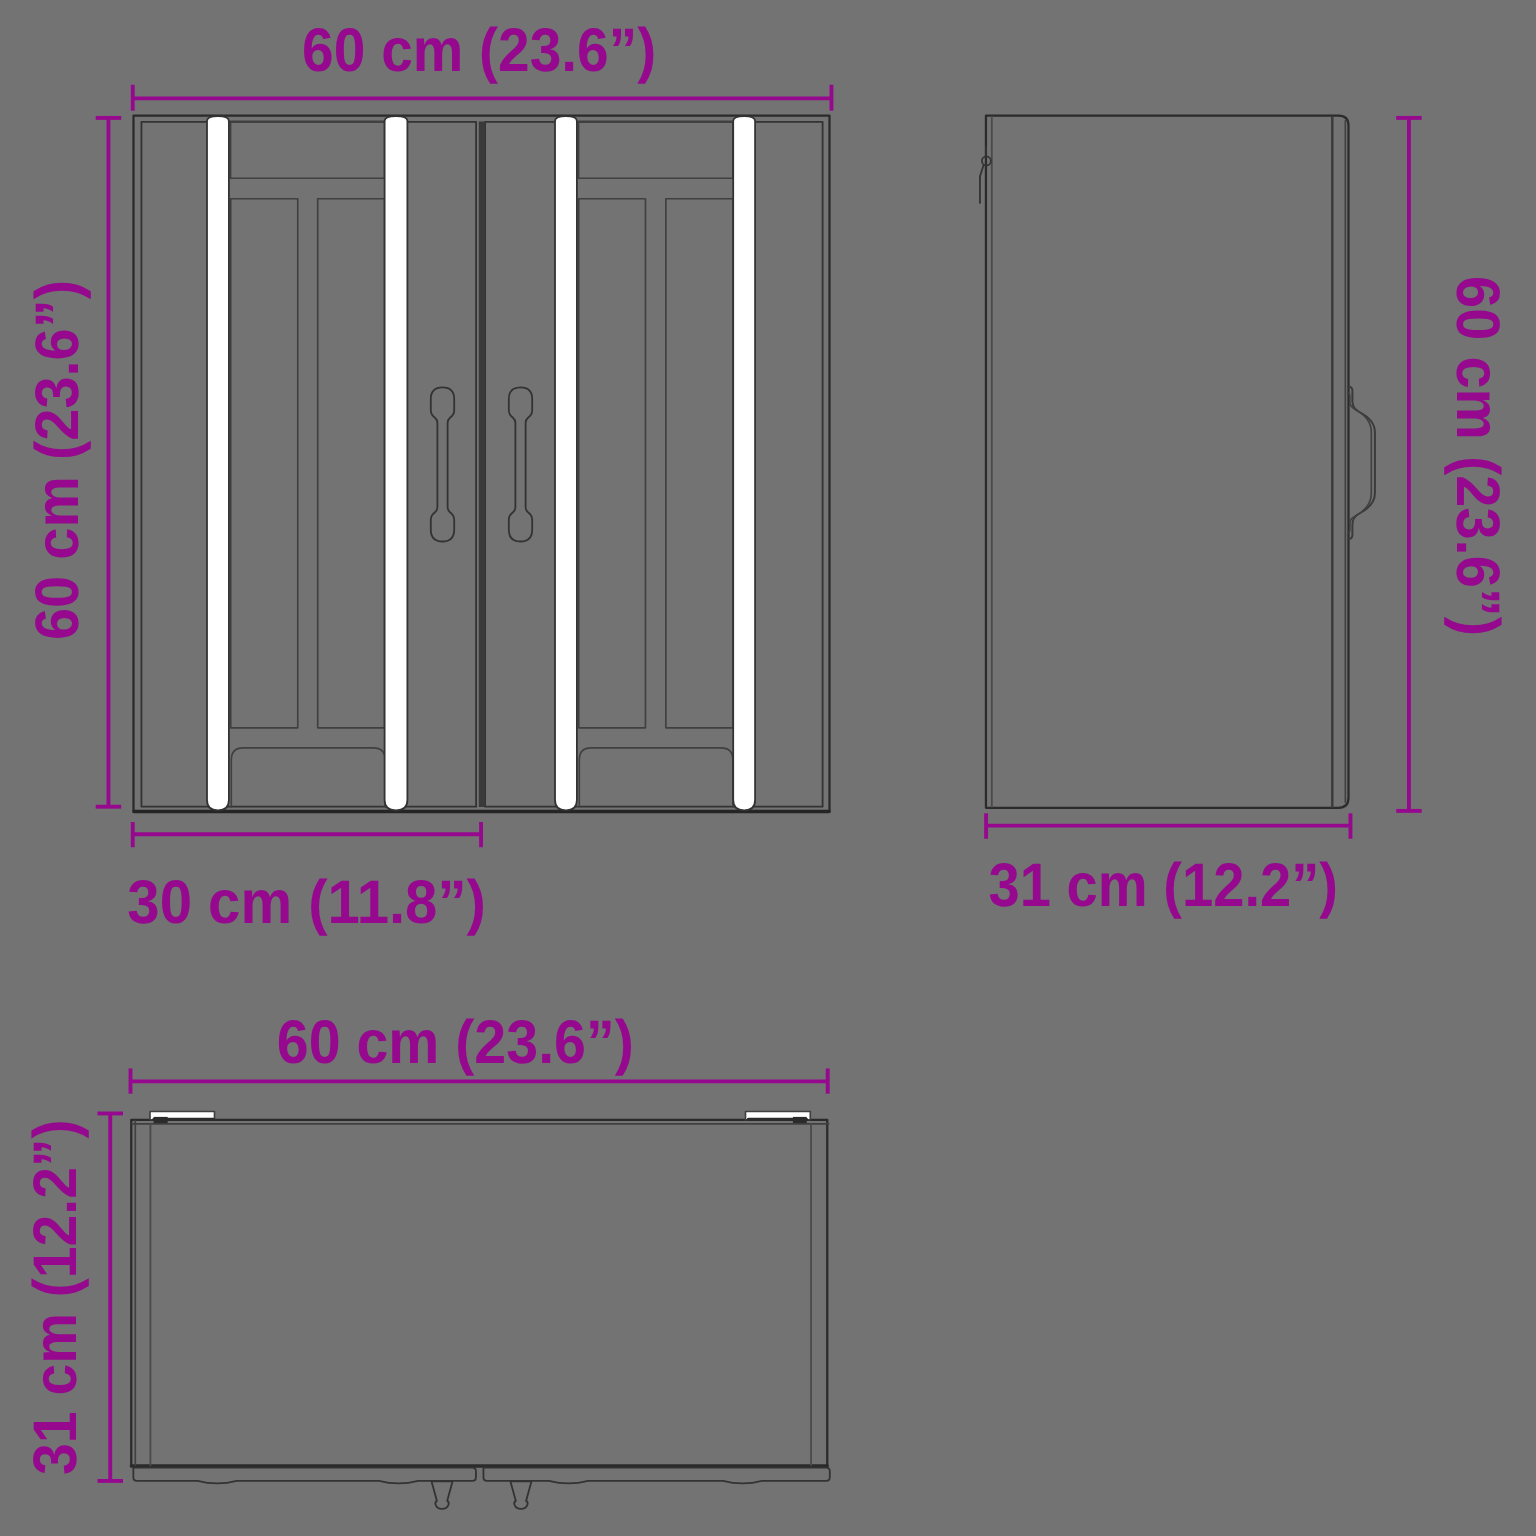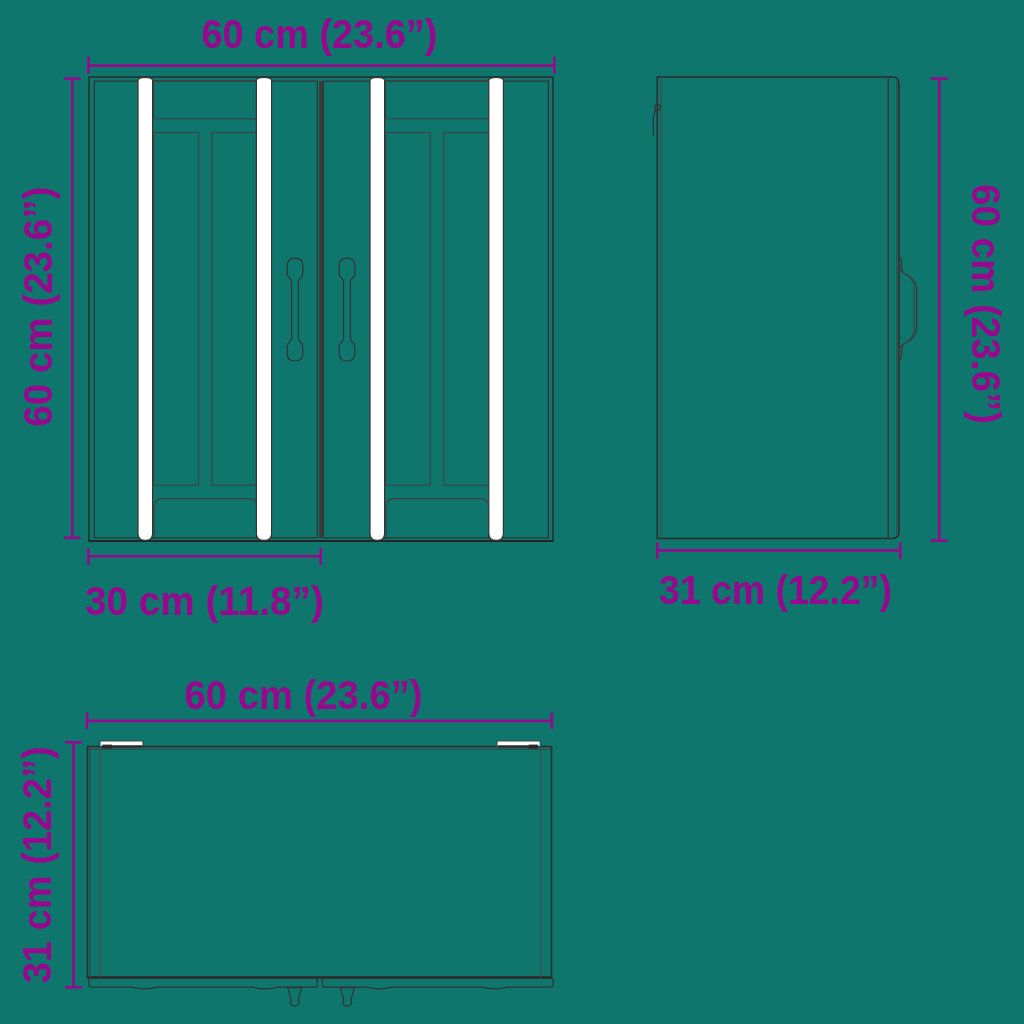--- a/index.html
+++ b/index.html
@@ -1,16 +1,16 @@
 <!DOCTYPE html>
 <html><head>
 <meta charset="utf-8">
 <style>
   html,body{margin:0;padding:0;background:#ffffff;}
-  .wrap{width:1024px;height:1024px;position:relative;background:#0f766e;overflow:hidden;}
+  .wrap{width:1024px;height:1024px;position:relative;background:#737373;overflow:hidden;}
   svg{display:block;}
   text{font-family:"Liberation Sans", sans-serif;font-weight:bold;fill:#96098E;}
 </style>
 </head>
 <body>
 <div class="wrap">
 <svg width="1024" height="1024" viewBox="0 0 1024 1024">
 
 <g stroke-linecap="round" stroke-linejoin="round" fill="none">
 

